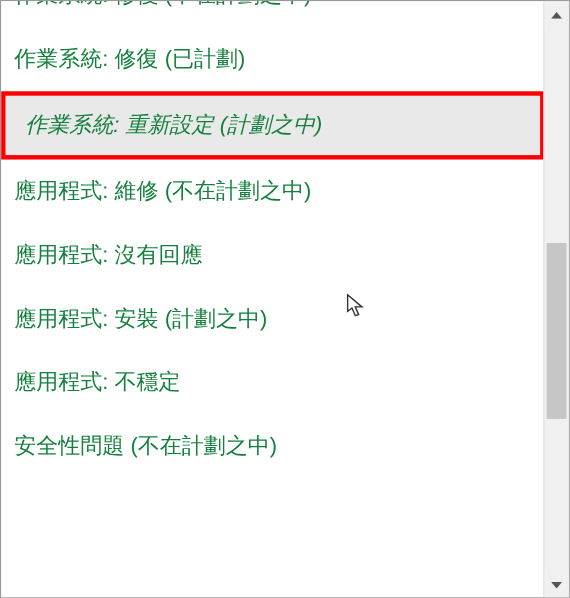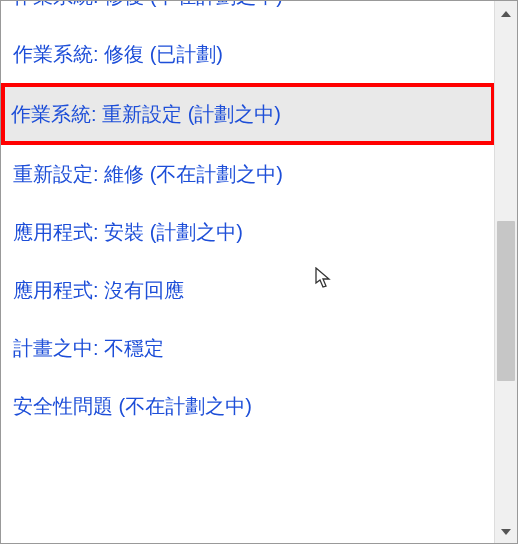--- a/index.html
+++ b/index.html
@@ -22,37 +22,38 @@
     top: 0;
     left: 0;
     right: 22px;
     bottom: 0;
     overflow: hidden;
   }
   .item {
     box-sizing: border-box;
     padding: 16px 12px;
     font-size: 20px;
-    color: #1d4ed8;
+    color: #15803d;
     cursor: pointer;
     line-height: 1.3;
     white-space: nowrap;
   }
   .item.cut-top {
     padding-top: 0;
     margin-top: -18px;
   }
   .item.cut-bottom {
     padding-bottom: 0;
   }
   .highlight {
     border: 4px solid #ff0000;
     background: #e9e9e9;
-    padding: 14px 6px;
+    padding: 14px 18px;
     position: relative;
+    font-style: italic;
   }
   .scrollbar {
     position: absolute;
     right: 0;
     top: 0;
     bottom: 0;
     width: 22px;
     background: #f0f0f0;
     border-left: 1px solid #ddd;
   }
@@ -104,30 +105,30 @@
     </div>
     <div class="item highlight">
       <span>作業系統: 重新設定 (計劃之中)</span>
       <span class="cursor">
         <svg width="18" height="22" viewBox="0 0 18 22">
           <path d="M1 1 L1 16 L5 13 L8 20 L11 19 L8 12 L14 12 Z" fill="white" stroke="#333" stroke-width="1.3"></path>
         </svg>
       </span>
     </div>
     <div class="item">
-      <span>重新設定: 維修 (不在計劃之中)</span>
+      <span>應用程式: 維修 (不在計劃之中)</span>
+    </div>
+    <div class="item">
+      <span>應用程式: 沒有回應</span>
     </div>
     <div class="item">
       <span>應用程式: 安裝 (計劃之中)</span>
     </div>
     <div class="item">
-      <span>應用程式: 沒有回應</span>
-    </div>
-    <div class="item">
-      <span>計畫之中: 不穩定</span>
+      <span>應用程式: 不穩定</span>
     </div>
     <div class="item cut-bottom">
       <span>安全性問題 (不在計劃之中)</span>
     </div>
   </div>
 
   <div class="scrollbar">
     <div class="scroll-btn up">
       <span>
         <svg width="10" height="6" viewBox="0 0 10 6">

